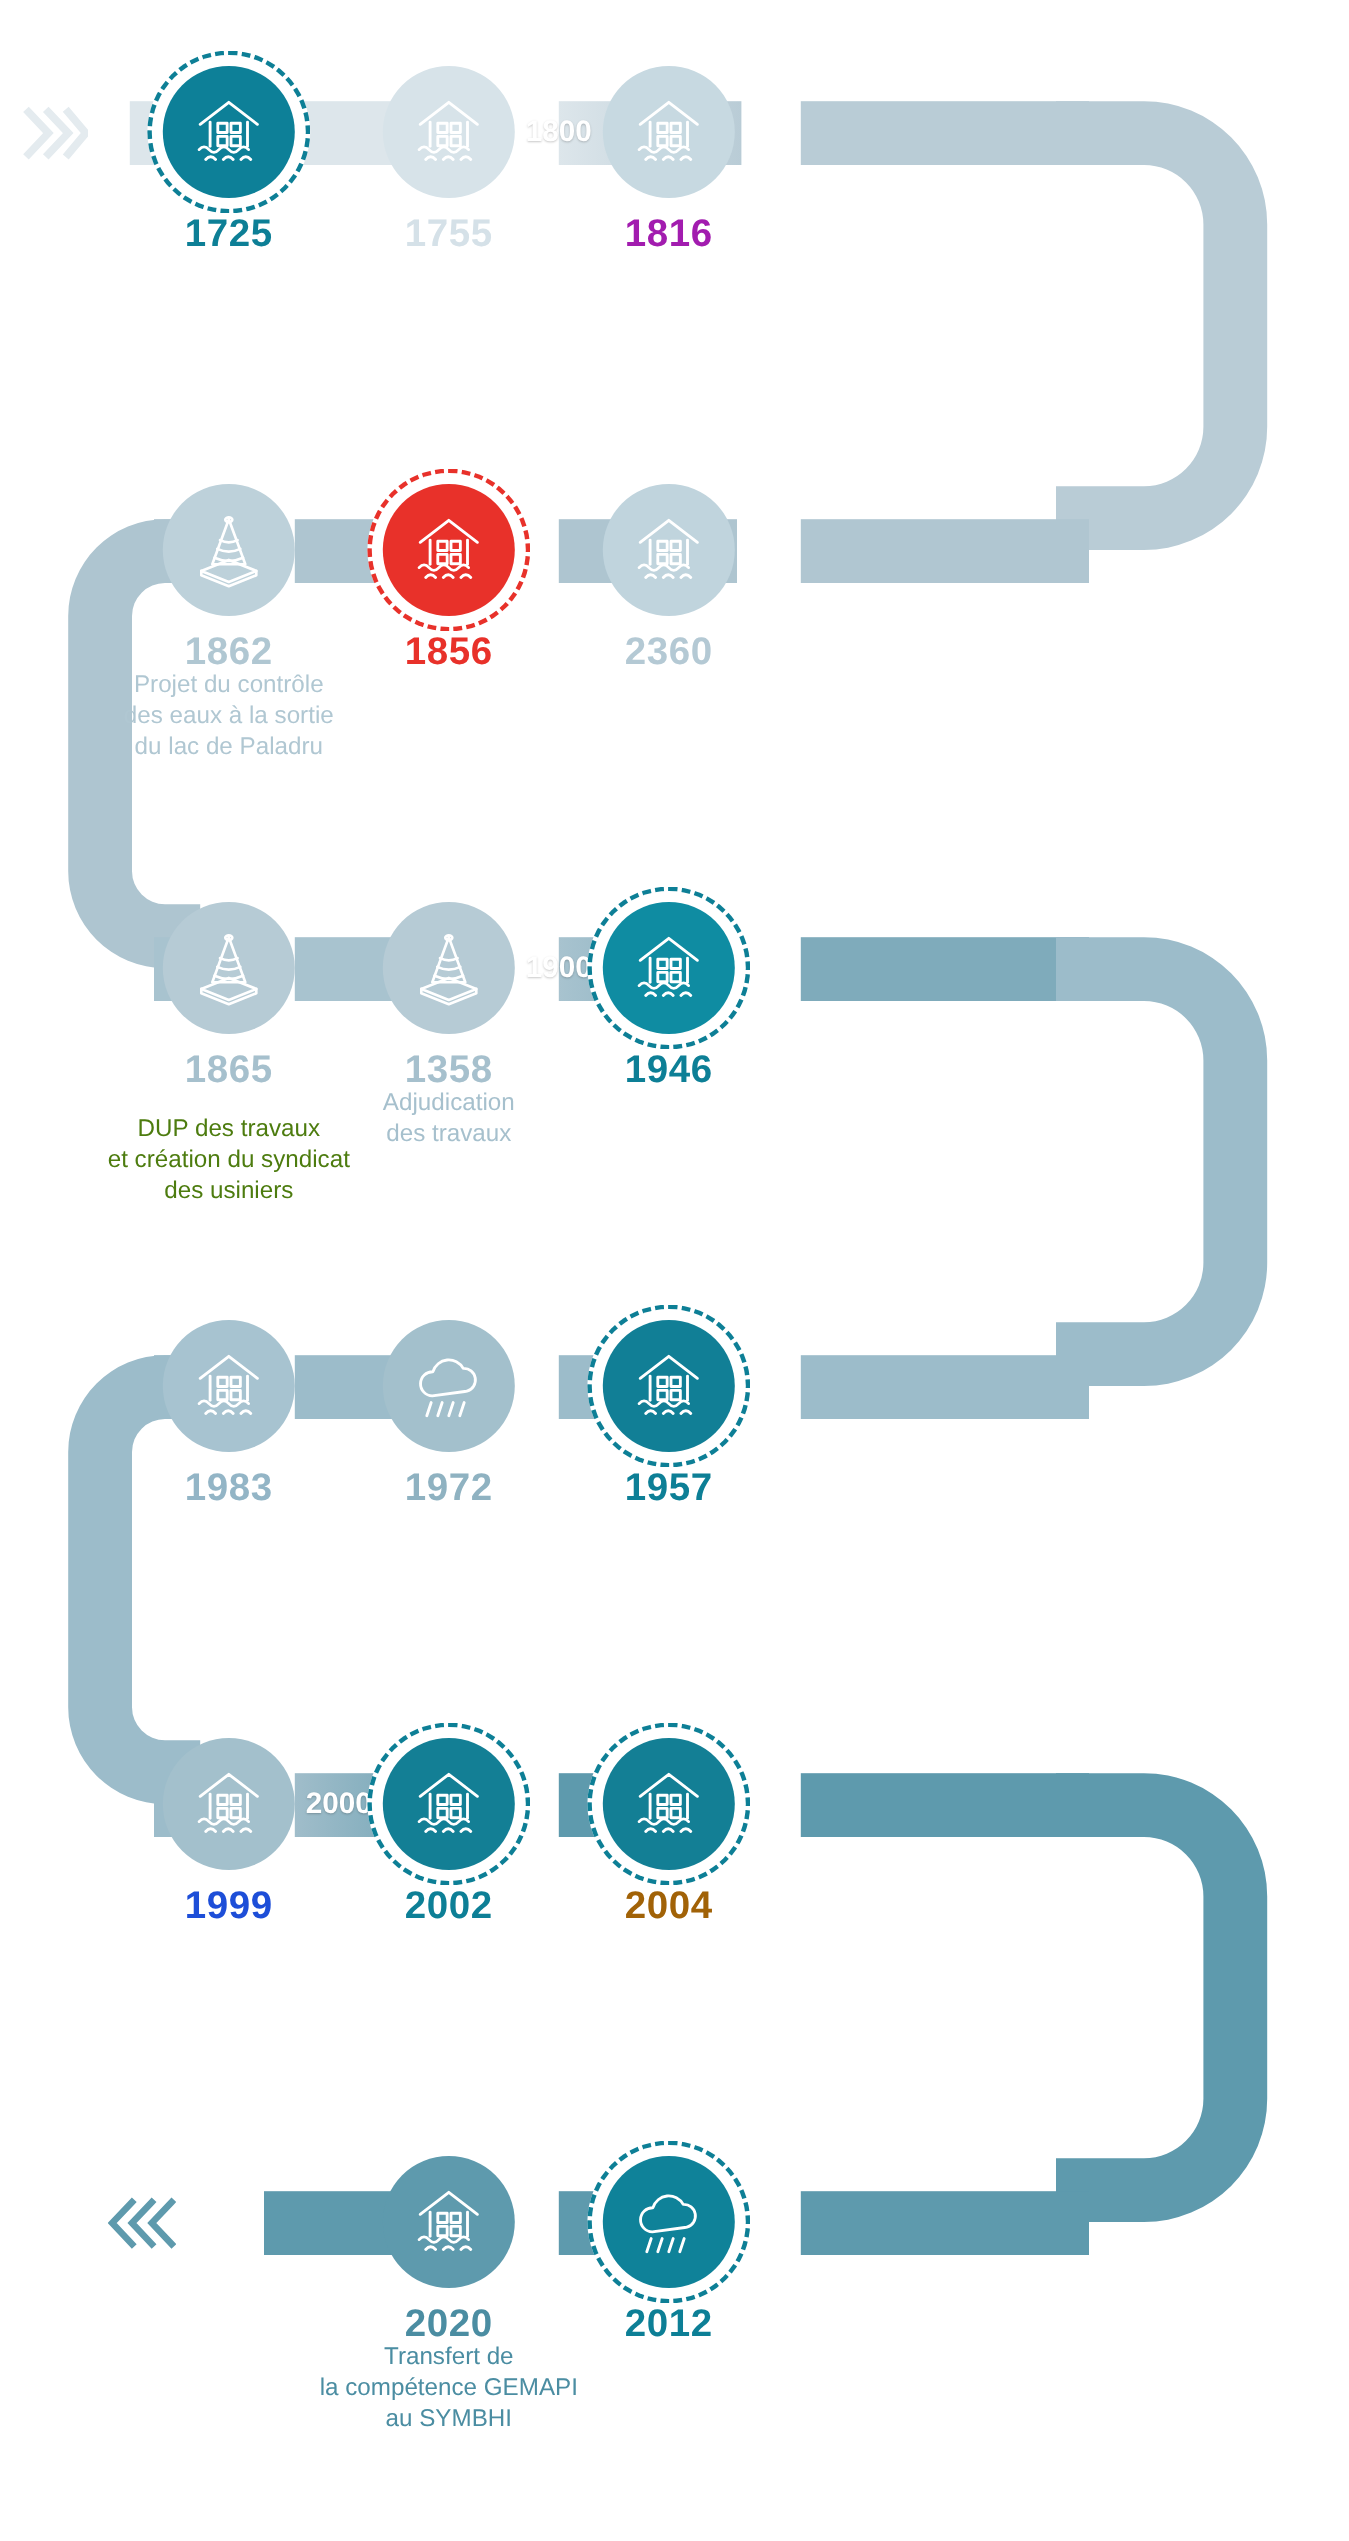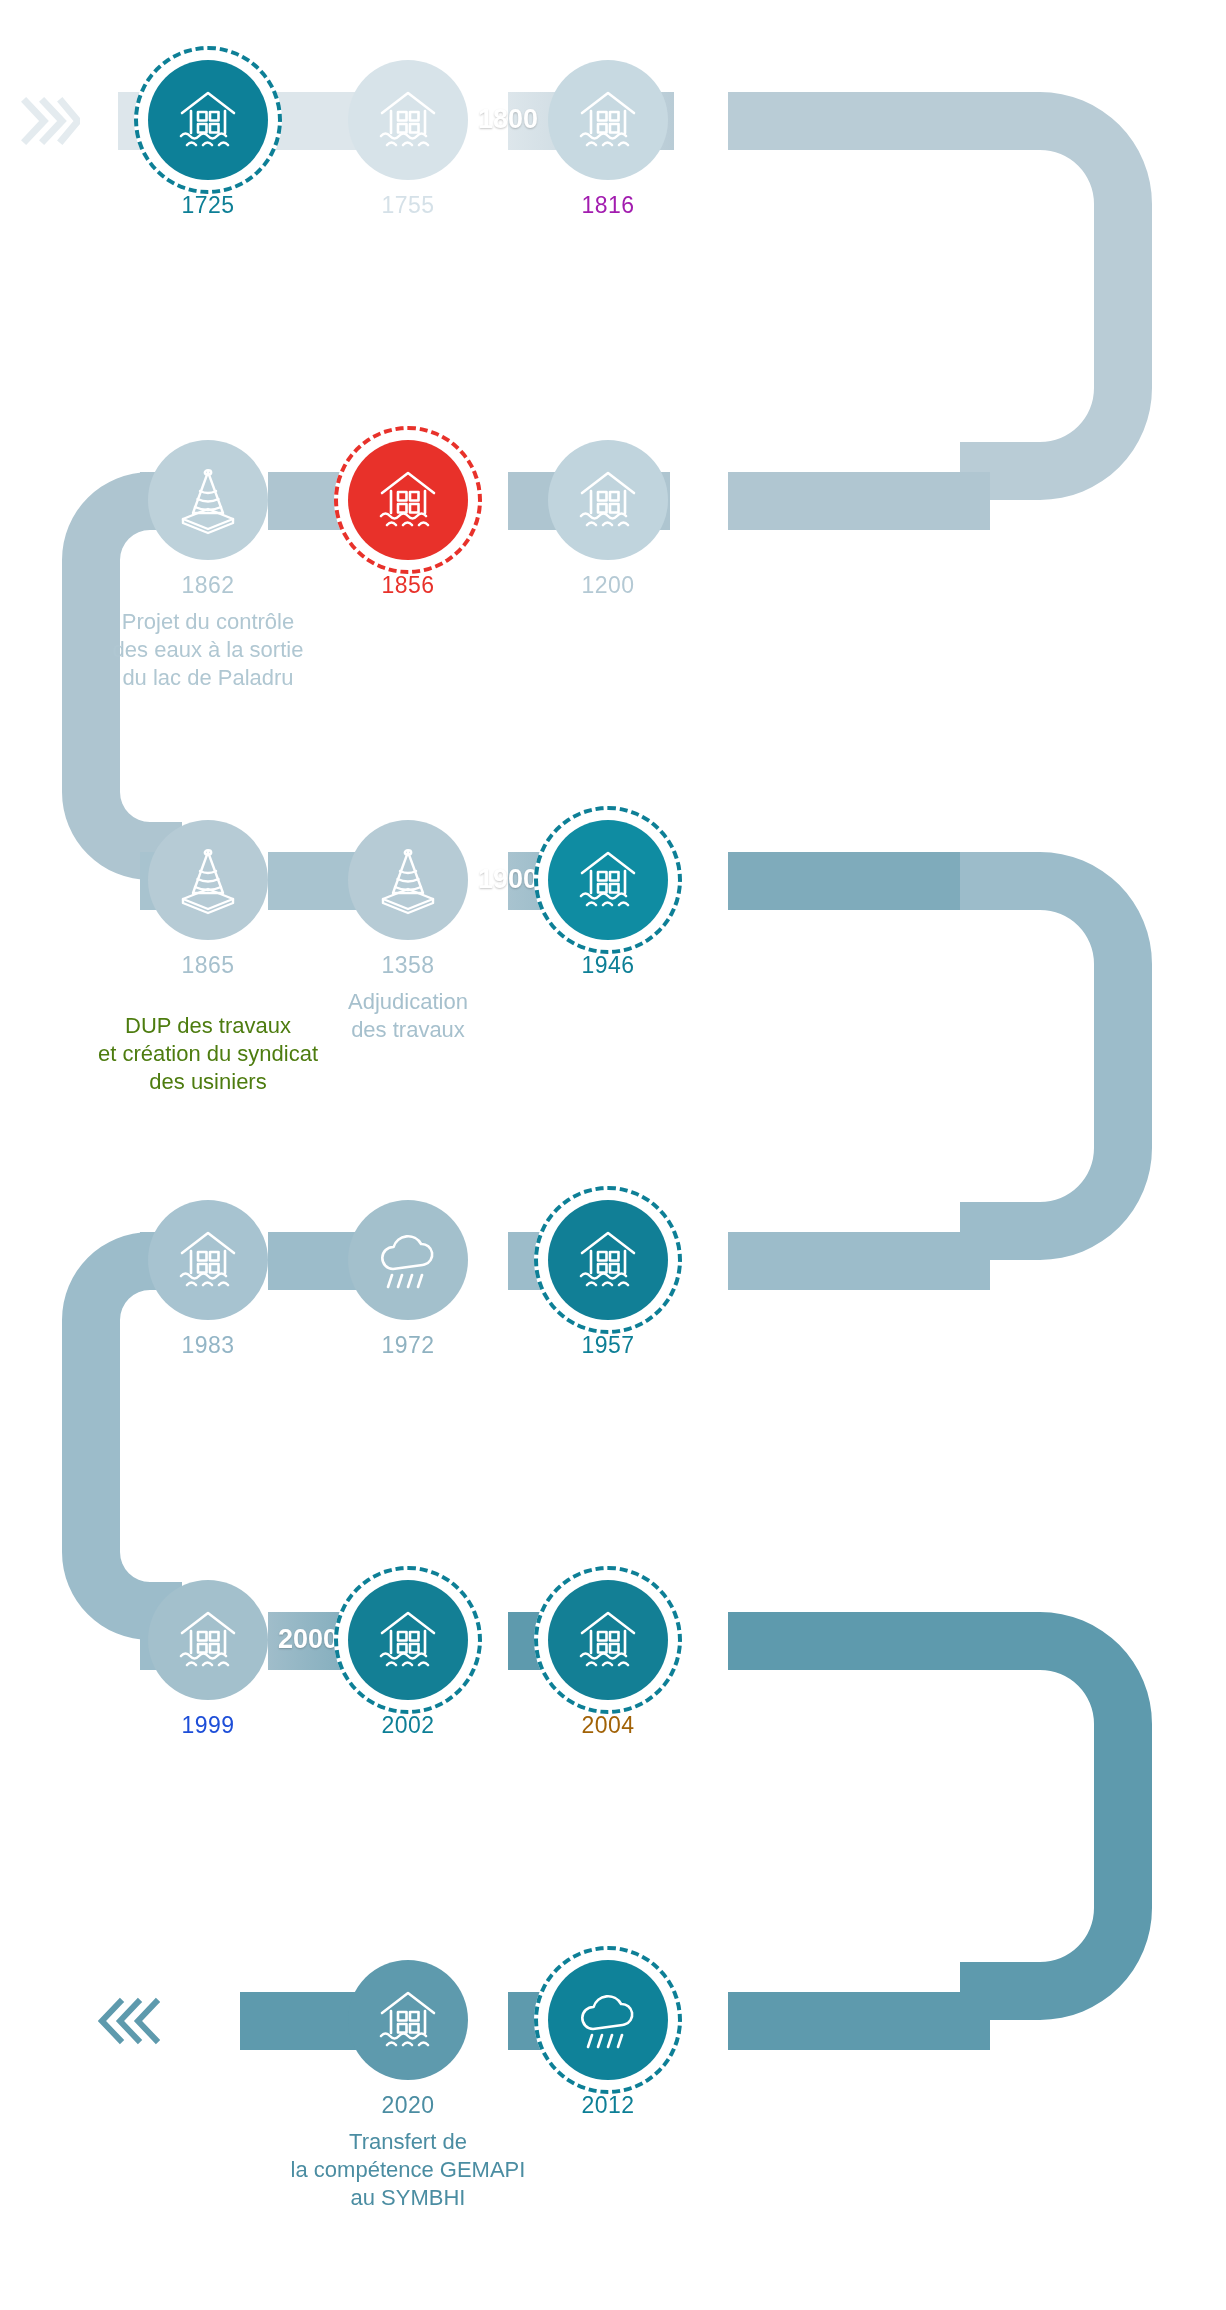--- a/index.html
+++ b/index.html
@@ -20,21 +20,21 @@
     border-radius:50%;border:4px dashed #0d7f96;
   }
   .node .disc{
     position:absolute;left:0;top:0;width:120px;height:120px;border-radius:50%;
     display:flex;align-items:center;justify-content:center;
   }
   .node svg{display:block;}
 
   .yr{
     position:absolute;text-align:center;width:300px;margin-left:-150px;
-    font-weight:normal;font-size:23px;letter-spacing:0.5px;line-height:1.18;
+    font-weight:bold;font-size:35px;letter-spacing:0.5px;line-height:1.18;
   }
   .desc{
     position:absolute;text-align:center;width:320px;margin-left:-160px;
     font-size:22px;line-height:1.28;font-weight:400;
   }
   .ribbon-label{
     position:absolute;color:#ffffff;font-weight:bold;font-size:27px;
     text-shadow:0 1px 2px rgba(0,0,0,.22);
     width:140px;margin-left:-70px;text-align:center;
   }
@@ -418,21 +418,21 @@
       <line x1="51" y1="52" x2="47" y2="64"></line>
     </g>
           </svg>
         </div>
       </div>
     </div>
   <div id="labels">
       <div class="yr" style="left: 208px; top: 192px; color: rgb(13, 127, 150);">1725</div>
       <div class="yr" style="left: 408px; top: 192px; color: rgb(213, 225, 232);">1755</div>
       <div class="yr" style="left: 608px; top: 192px; color: #a21caf;">1816</div>
-      <div class="yr" style="left: 608px; top: 572px; color: rgb(180, 201, 212);">1200</div>
+      <div class="yr" style="left: 608px; top: 572px; color: rgb(180, 201, 212);">2360</div>
       <div class="yr" style="left: 408px; top: 572px; color: rgb(232, 49, 42);">1856</div>
       <div class="yr" style="left: 208px; top: 572px; color: rgb(176, 199, 210);">1862</div>
       <div class="desc" style="left: 208px; top: 608px; color: rgb(176, 199, 210); white-space: pre-line;">Projet du contrôle
 des eaux à la sortie
 du lac de Paladru</div>
       <div class="yr" style="left: 208px; top: 952px; color: rgb(166, 192, 205);">1865</div>
       <div class="desc" style="left: 208px; top: 1012px; color: #4d7c0f; white-space: pre-line;">DUP des travaux
 et création du syndicat
 des usiniers</div>
       <div class="yr" style="left: 408px; top: 952px; color: rgb(166, 192, 205);">1358</div>

